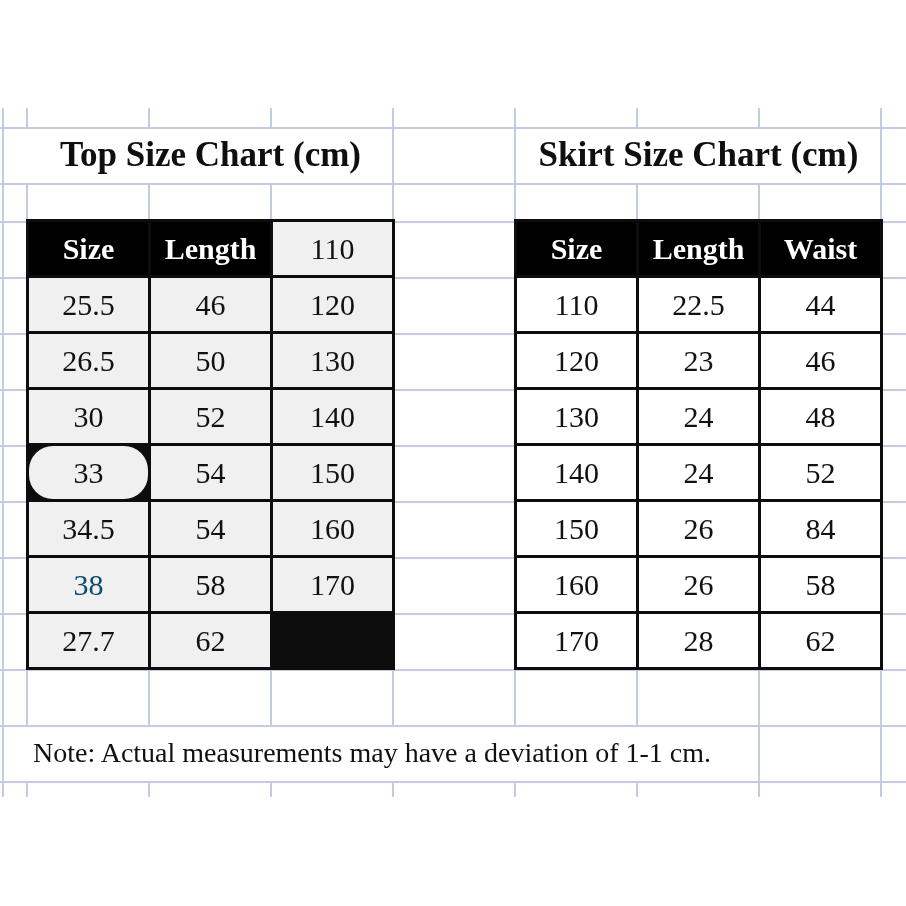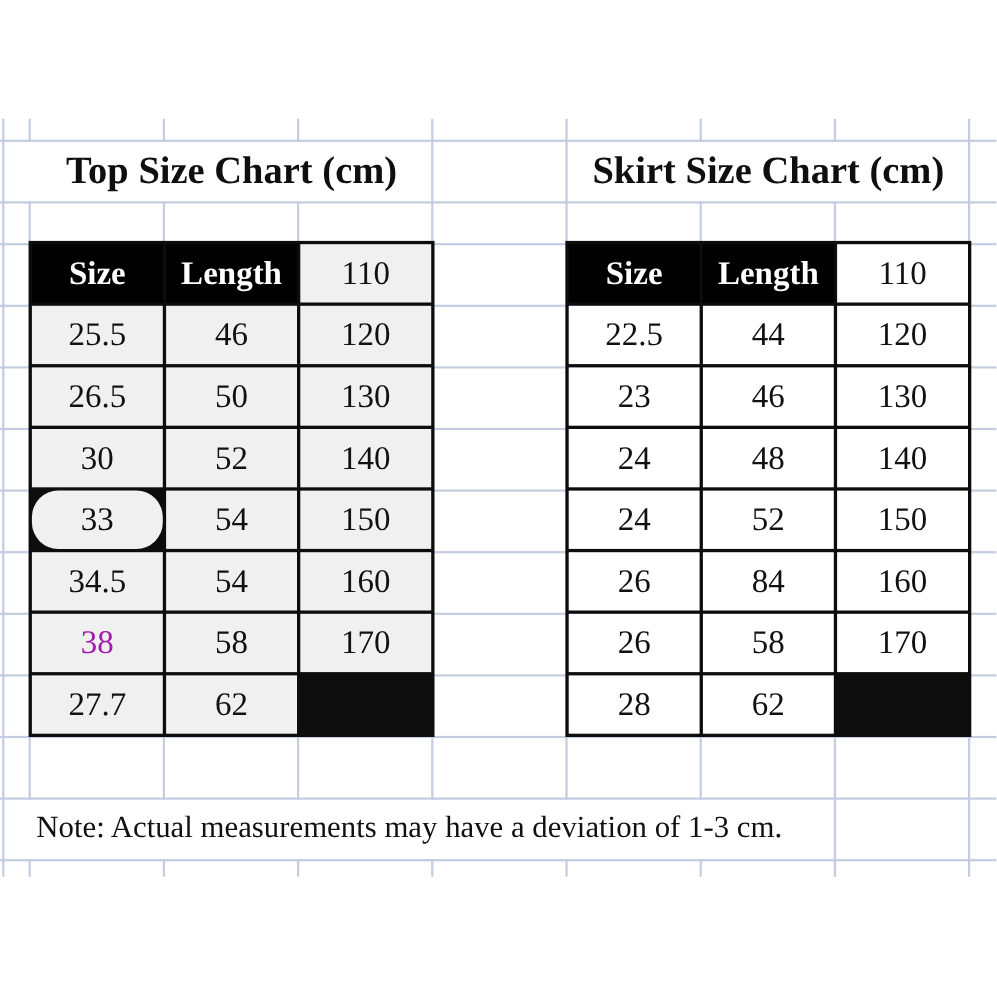--- a/index.html
+++ b/index.html
@@ -183,30 +183,31 @@
       <div class="cell" style="background: rgb(240, 240, 240); color: rgb(17, 17, 17);">130</div>
       <div class="cell" style="background: rgb(240, 240, 240); color: rgb(17, 17, 17);">30</div>
       <div class="cell" style="background: rgb(240, 240, 240); color: rgb(17, 17, 17);">52</div>
       <div class="cell" style="background: rgb(240, 240, 240); color: rgb(17, 17, 17);">140</div>
       <div class="cell" style="background: rgb(240, 240, 240); color: rgb(17, 17, 17); border-radius: 24px;">33</div>
       <div class="cell" style="background: rgb(240, 240, 240); color: rgb(17, 17, 17);">54</div>
       <div class="cell" style="background: rgb(240, 240, 240); color: rgb(17, 17, 17);">150</div>
       <div class="cell" style="background: rgb(240, 240, 240); color: rgb(17, 17, 17);">34.5</div>
       <div class="cell" style="background: rgb(240, 240, 240); color: rgb(17, 17, 17);">54</div>
       <div class="cell" style="background: rgb(240, 240, 240); color: rgb(17, 17, 17);">160</div>
-      <div class="cell" style="background: rgb(240, 240, 240); color: #a21caf;">38</div>
+      <div class="cell" style="background: rgb(240, 240, 240); color: #0c4a6e;">38</div>
       <div class="cell" style="background: rgb(240, 240, 240); color: rgb(17, 17, 17);">58</div>
       <div class="cell" style="background: rgb(240, 240, 240); color: rgb(17, 17, 17);">170</div>
       <div class="cell" style="background: rgb(240, 240, 240); color: rgb(17, 17, 17);">27.7</div>
       <div class="cell" style="background: rgb(240, 240, 240); color: rgb(17, 17, 17);">62</div>
     </div>
 
   <div class="sizetable" id="table-skirt" style="background: rgb(13, 13, 13);">
       <div class="cell hdr" style="background: rgb(0, 0, 0); color: rgb(255, 255, 255);">Size</div>
       <div class="cell hdr" style="background: rgb(0, 0, 0); color: rgb(255, 255, 255);">Length</div>
+      <div class="cell hdr" style="background: rgb(0, 0, 0); color: rgb(255, 255, 255);">Waist</div>
       <div class="cell" style="background: rgb(255, 255, 255); color: rgb(17, 17, 17);">110</div>
       <div class="cell" style="background: rgb(255, 255, 255); color: rgb(17, 17, 17); font-family: Liberation Serif, serif;">22.5</div>
       <div class="cell" style="background: rgb(255, 255, 255); color: rgb(17, 17, 17);">44</div>
       <div class="cell" style="background: rgb(255, 255, 255); color: rgb(17, 17, 17);">120</div>
       <div class="cell" style="background: rgb(255, 255, 255); color: rgb(17, 17, 17);">23</div>
       <div class="cell" style="background: rgb(255, 255, 255); color: rgb(17, 17, 17);">46</div>
       <div class="cell" style="background: rgb(255, 255, 255); color: rgb(17, 17, 17);">130</div>
       <div class="cell" style="background: rgb(255, 255, 255); color: rgb(17, 17, 17);">24</div>
       <div class="cell" style="background: rgb(255, 255, 255); color: rgb(17, 17, 17);">48</div>
       <div class="cell" style="background: rgb(255, 255, 255); color: rgb(17, 17, 17);">140</div>
@@ -216,14 +217,14 @@
       <div class="cell" style="background: rgb(255, 255, 255); color: rgb(17, 17, 17);">26</div>
       <div class="cell" style="background: rgb(255, 255, 255); color: rgb(17, 17, 17);">84</div>
       <div class="cell" style="background: rgb(255, 255, 255); color: rgb(17, 17, 17);">160</div>
       <div class="cell" style="background: rgb(255, 255, 255); color: rgb(17, 17, 17);">26</div>
       <div class="cell" style="background: rgb(255, 255, 255); color: rgb(17, 17, 17);">58</div>
       <div class="cell" style="background: rgb(255, 255, 255); color: rgb(17, 17, 17);">170</div>
       <div class="cell" style="background: rgb(255, 255, 255); color: rgb(17, 17, 17);">28</div>
       <div class="cell" style="background: rgb(255, 255, 255); color: rgb(17, 17, 17);">62</div>
     </div>
 
-  <div class="note">Note: Actual measurements may have a deviation of 1-3 cm.</div>
+  <div class="note">Note: Actual measurements may have a deviation of 1-1 cm.</div>
 </div>
 
 </body></html>

